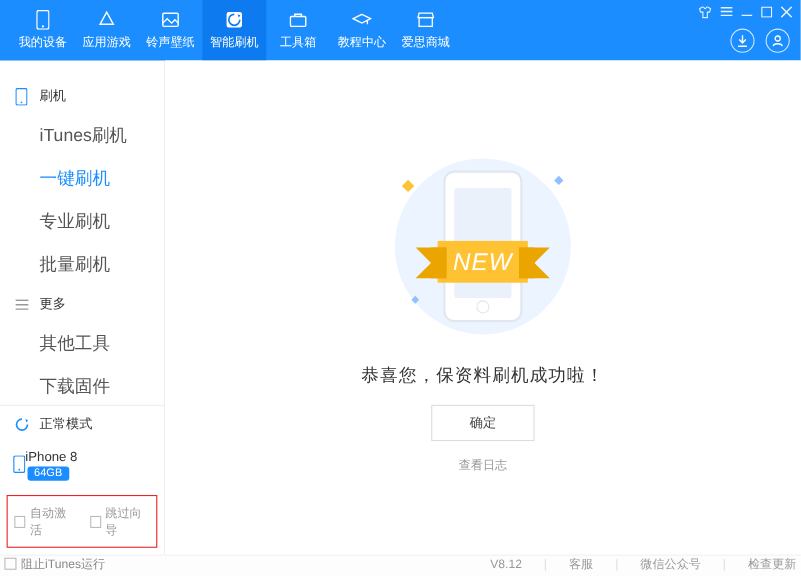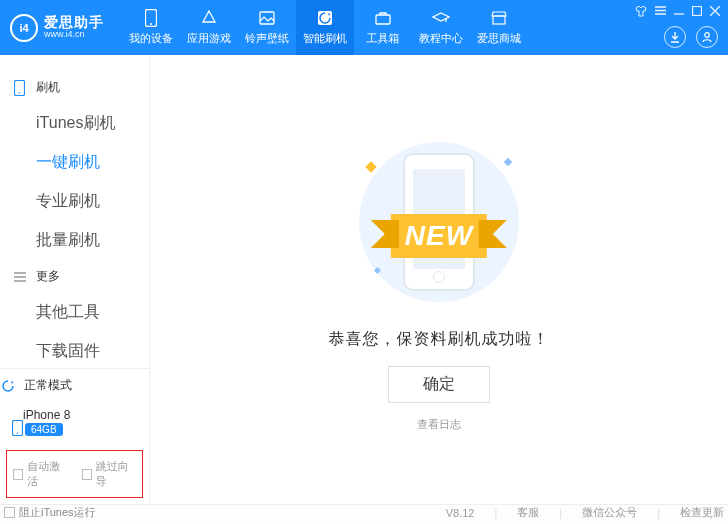--- a/index.html
+++ b/index.html
@@ -21,61 +21,54 @@
   .circ-btn{width:22px;height:22px;border:1.5px solid rgba(255,255,255,.8);border-radius:50%;display:flex;align-items:center;justify-content:center;color:#fff;cursor:pointer}
   
   .body{display:flex;height:449px}
   .side{width:150px;border-right:1px solid #eee;display:flex;flex-direction:column;background:#fff}
   .side-scroll{flex:1;padding-top:16px;overflow:hidden}
   .sec-h{display:flex;align-items:center;padding:8px 14px;color:#333;font-weight:500}
   .sec-h .h-ico{width:14px;margin-right:8px;color:#1b8dff;display:flex;align-items:center}
   .menu-item{padding:9px 14px 9px 36px;color:#555;cursor:pointer;font-size:16px}
   .menu-item.active{color:#1b8dff}
   .side-bottom{border-top:1px solid #eee}
-  .mode-row{display:flex;align-items:center;padding:8px 0}
+  .mode-row{display:flex;align-items:center;padding:8px 12px}
   .mode-row .mico{width:16px;height:16px;margin-right:8px;display:flex;align-items:center;justify-content:center}
-  .dev-row{display:flex;align-items:flex-end;padding:6px 12px 10px}
+  .dev-row{display:flex;align-items:center;padding:6px 12px 10px}
   .badge{background:#1b8dff;color:#fff;font-size:10px;padding:1px 6px;border-radius:3px;margin-left:2px}
   .red-box{margin:4px 6px 6px;padding:8px 6px;border:1.5px solid #e22;display:flex;gap:14px;align-items:center}
   .ck{display:flex;align-items:center;color:#999;font-size:11px;cursor:pointer}
   .ck .box{width:11px;height:11px;border:1px solid #bbb;margin-right:4px}
   
   .main{flex:1;background:#fff;display:flex;flex-direction:column;align-items:center;justify-content:center;position:relative}
   .illus{width:180px;height:170px;position:relative;margin-top:10px}
   .disc{position:absolute;left:50%;top:50%;width:160px;height:160px;background:#ecf5ff;border-radius:50%;transform:translate(-50%,-50%)}
   .phone{position:absolute;left:50%;top:50%;width:72px;height:138px;background:#fff;border:2px solid #e1e7ef;border-radius:10px;transform:translate(-50%,-50%)}
   .phone:before{content:"";position:absolute;left:8px;right:8px;top:14px;bottom:20px;background:#eaf1fa;border-radius:2px}
   .phone:after{content:"";position:absolute;left:50%;bottom:6px;width:10px;height:10px;border:1.5px solid #e1e7ef;border-radius:50%;transform:translateX(-50%)}
   .ribbon{position:absolute;left:50%;top:58%;transform:translate(-50%,-50%)}
-  .ribbon-body{background:#ffc233;color:#fff;font-weight:700;font-style:italic;font-size:28px;letter-spacing:1px;padding:6px 14px;position:relative}
+  .ribbon-body{background:#ffc233;color:#fff;font-weight:400;font-style:italic;font-size:22px;letter-spacing:1px;padding:6px 14px;position:relative}
   .ribbon-body:before,.ribbon-body:after{content:"";position:absolute;top:6px;border:14px solid #eba500}
   .ribbon-body:before{left:-20px;border-left-color:transparent}
   .ribbon-body:after{right:-20px;border-right-color:transparent}
   .spark{position:absolute;width:8px;height:8px;background:#ffc233;transform:rotate(45deg)}
   .msg{font-size:16px;color:#333;margin-top:22px;letter-spacing:1px}
-  .btn{margin-top:16px;border:1px solid #ddd;background:#fff;padding:7px 34px;font-size:16px;color:#444;cursor:pointer}
+  .btn{margin-top:16px;border:1px solid #ddd;background:#fff;padding:7px 34px;font-size:12px;color:#444;cursor:pointer}
   .log{margin-top:14px;font-size:11px;color:#999;cursor:pointer}
   
   .ft{height:20px;border-top:1px solid #eee;display:flex;align-items:flex-start;padding:0 4px;font-size:11px;color:#999;background:#fdfdfd}
   .ft .ck{color:#888}
   .ft-r{margin-left:auto;display:flex;align-items:center;gap:20px}
   .ft-r .sep{color:#ddd}
   svg{display:block}
 </style>
 </head>
 <body>
 
 <div class="hd">
-  <div class="logo">
-    <div class="logo-badge">i4</div>
-    <div class="logo-text">
-      <span class="t1">爱思助手</span>
-      <span class="t2">www.i4.cn</span>
-    </div>
-  </div>
   <div class="nav">
     <div class="nav-item">
       <span class="nico">
           <svg width="12" height="18" viewBox="0 0 12 18">
             <rect x="0.5" y="0.5" width="11" height="17" rx="2" fill="none" stroke="#fff" stroke-width="1.3"></rect>
             <circle cx="6" cy="15" r="1" fill="#fff"></circle>
           </svg>
         </span>
       <span>我的设备</span>
     </div>

